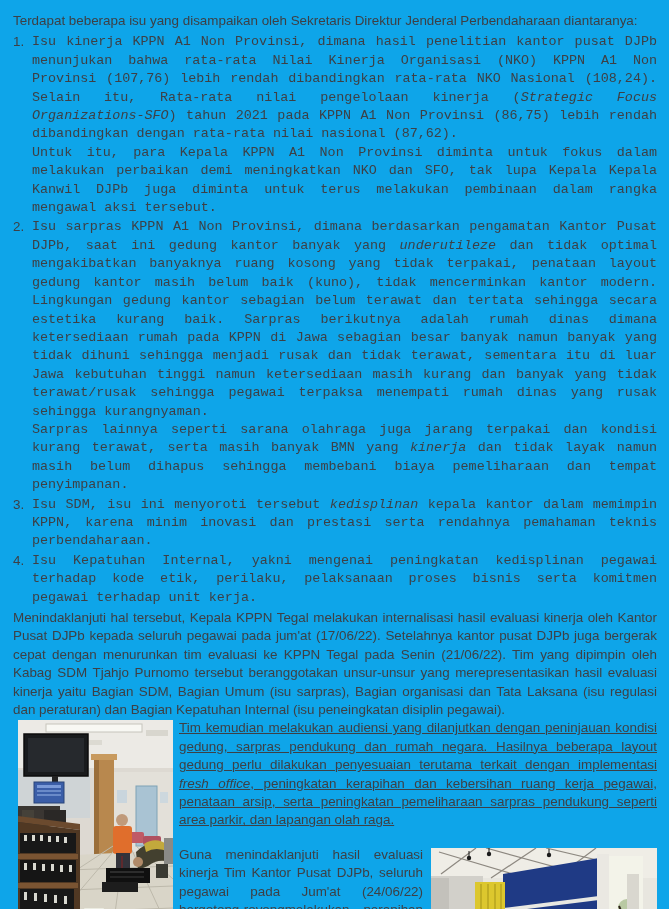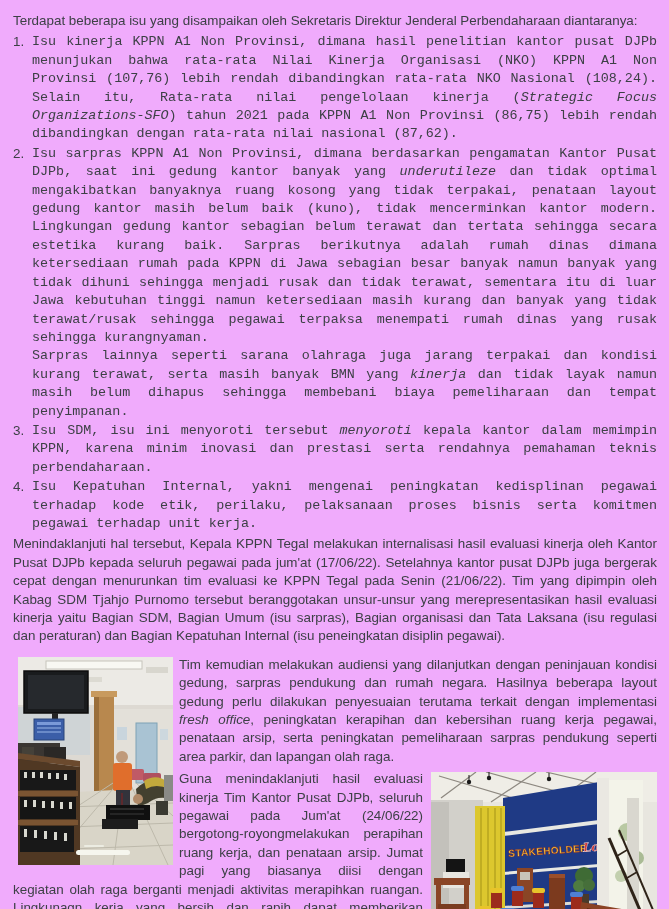--- a/index.html
+++ b/index.html
@@ -1,61 +1,62 @@
 <!DOCTYPE html>
 <html><head>
 <meta charset="utf-8">
 <style>
   html,body{margin:0;padding:0;background:#ffffff;}
   .page{
     width:669px;height:909px;box-sizing:border-box;
-    padding:12px 12px 0 13px;background:#f0abfc;overflow:hidden;
+    padding:12px 12px 0 13px;background:#0ea5e9;overflow:hidden;
     font-family:"Liberation Sans","DejaVu Sans",sans-serif;
     font-size:13.4px;line-height:18.4px;color:#3d4046;
     text-align:justify;
   }
   p{margin:0;}
   .intro{margin-bottom:3px;}
   .li{display:flex;margin-bottom:1px;}
   .num{flex:none;width:19px;}
   .li-body{flex:1;min-width:0;font-family:Liberation Mono, monospace;}
-  .followup{margin-top:2px;margin-bottom:10px;}
+  .followup{margin-top:2px;}
   .media-flow::after{content:"";display:block;clear:both;}
   .photo{display:block;border:0;}
   .photo-left{float:left;width:155px;height:208px;margin:1px 6px 6px 5px;}
   .photo-right{float:right;width:226px;height:182px;margin:2px 0 4px 8px;}
-  .para-tim{margin-bottom:4px;}
+  .para-tim{margin-bottom:16px;text-decoration:underline;}
   i{font-style:italic;}
 </style>
 </head>
 <body>
 
 <div class="page">
 
   <p class="intro">Terdapat beberapa isu yang disampaikan oleh Sekretaris Direktur Jenderal Perbendaharaan diantaranya:</p>
 
   <div class="li">
     <span class="num">1.</span>
     <div class="li-body">
       <p><span>Isu kinerja KPPN A1 Non Provinsi, dimana hasil penelitian kantor pusat DJPb menunjukan bahwa rata-rata Nilai Kinerja Organisasi (NKO) KPPN A1 Non Provinsi (107,76) lebih rendah dibandingkan rata-rata NKO Nasional (108,24). Selain itu, Rata-rata nilai pengelolaan kinerja (</span><i>Strategic Focus Organizations-SFO</i><span>) tahun 2021 pada KPPN A1 Non Provinsi (86,75) lebih rendah dibandingkan dengan rata-rata nilai nasional (87,62).</span></p>
+      <p>Untuk itu, para Kepala KPPN A1 Non Provinsi diminta untuk fokus dalam melakukan perbaikan demi meningkatkan NKO dan SFO, tak lupa Kepala Kepala Kanwil DJPb juga diminta untuk terus melakukan pembinaan dalam rangka mengawal aksi tersebut.</p>
     </div>
   </div>
 
   <div class="li">
     <span class="num">2.</span>
     <div class="li-body">
       <p><span>Isu sarpras KPPN A1 Non Provinsi, dimana berdasarkan pengamatan Kantor Pusat DJPb, saat ini gedung kantor banyak yang </span><i>underutileze</i><span> dan tidak optimal mengakibatkan banyaknya ruang kosong yang tidak terpakai, penataan layout gedung kantor masih belum baik (kuno), tidak mencerminkan kantor modern. Lingkungan gedung kantor sebagian belum terawat dan tertata sehingga secara estetika kurang baik. Sarpras berikutnya adalah rumah dinas dimana ketersediaan rumah pada KPPN di Jawa sebagian besar banyak namun banyak yang tidak dihuni sehingga menjadi rusak dan tidak terawat, sementara itu di luar Jawa kebutuhan tinggi namun ketersediaan masih kurang dan banyak yang tidak terawat/rusak sehingga pegawai terpaksa menempati rumah dinas yang rusak sehingga kurangnyaman.</span></p>
       <p><span>Sarpras lainnya seperti sarana olahraga juga jarang terpakai dan kondisi kurang terawat, serta masih banyak BMN yang </span><i>kinerja</i><span> dan tidak layak namun masih belum dihapus sehingga membebani biaya pemeliharaan dan tempat penyimpanan.</span></p>
     </div>
   </div>
 
   <div class="li">
     <span class="num">3.</span>
     <div class="li-body">
-      <p><span>Isu SDM, isu ini menyoroti tersebut </span><i>menyoroti</i><span> kepala kantor dalam memimpin KPPN, karena minim inovasi dan prestasi serta rendahnya pemahaman teknis perbendaharaan.</span></p>
+      <p><span>Isu SDM, isu ini menyoroti tersebut </span><i>kedisplinan</i><span> kepala kantor dalam memimpin KPPN, karena minim inovasi dan prestasi serta rendahnya pemahaman teknis perbendaharaan.</span></p>
     </div>
   </div>
 
   <div class="li">
     <span class="num">4.</span>
     <div class="li-body">
       <p>Isu Kepatuhan Internal, yakni mengenai peningkatan kedisplinan pegawai terhadap kode etik, perilaku, pelaksanaan proses bisnis serta komitmen pegawai terhadap unit kerja.</p>
     </div>
   </div>
 

